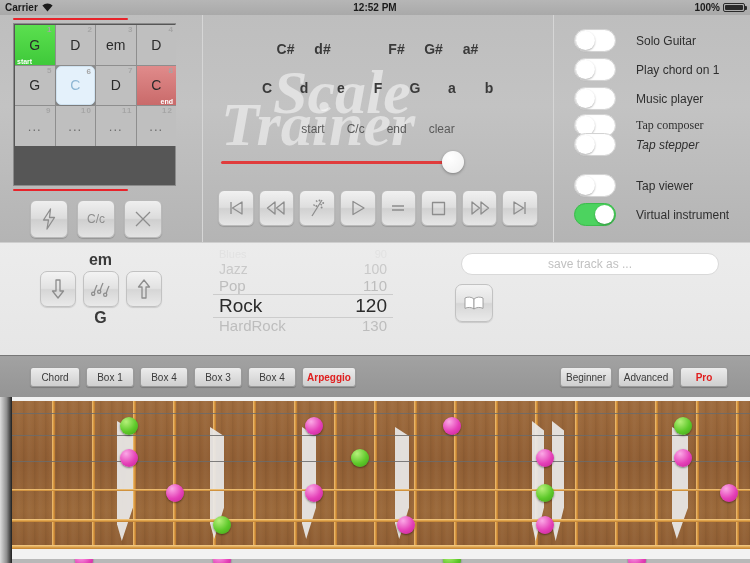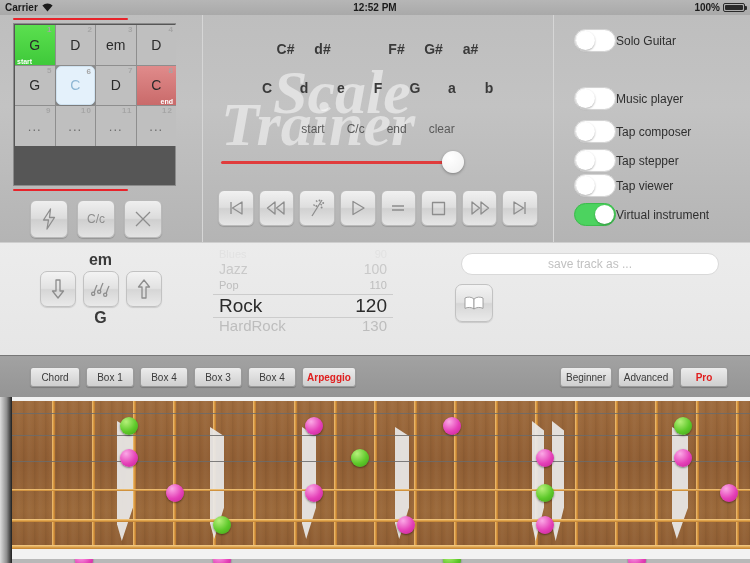--- a/index.html
+++ b/index.html
@@ -82,21 +82,21 @@
     background:radial-gradient(circle at 35% 30%,#fff,#efefef);
     box-shadow:0 1px 3px rgba(0,0,0,.35);}
   .transport{position:absolute;top:175px;left:15px;width:320px;display:flex;gap:5px;}
   .tbtn{width:36px;height:36px;border-radius:6px;
     background:linear-gradient(to bottom,#f1f1f1 0%,#dedede 48%,#d1d1d1 52%,#e6e6e6 100%);
     border:1px solid #bababa;box-shadow:0 1px 1px rgba(0,0,0,.16);
     display:flex;align-items:center;justify-content:center;color:#8a8a8a;}
 
   
   .panel-right{position:absolute;top:15px;left:554px;width:196px;height:227px;}
-  .togrow{position:absolute;left:20px;display:flex;align-items:center;gap:0;}
+  .togrow{position:absolute;left:20px;display:flex;align-items:center;gap:20px;}
   .tog{width:42px;height:23px;border-radius:12px;background:#fff;border:1px solid #d3d3d3;
     position:relative;box-shadow:inset 0 0 1px rgba(0,0,0,.08);}
   .tog.on{background:#4cd35f;border-color:#3cbd4d;}
   .tog .kn{position:absolute;top:1px;left:1px;width:19px;height:19px;border-radius:50%;
     background:#fff;box-shadow:0 1px 2px rgba(0,0,0,.3);}
   .tog.on .kn{left:20px;}
   .toglabel{font-size:12px;color:#2f2f2f;white-space:nowrap;}
 
   
   .midband{position:absolute;top:242px;left:0;width:750px;height:113px;
@@ -109,21 +109,21 @@
     background:linear-gradient(to bottom,#f3f3f3 0%,#e2e2e2 48%,#d6d6d6 52%,#e9e9e9 100%);
     border:1px solid #c2c2c2;box-shadow:0 1px 1px rgba(0,0,0,.13);
     display:flex;align-items:center;justify-content:center;color:#8d8d8d;}
 
   .picker{position:absolute;left:213px;top:4px;width:180px;height:105px;overflow:hidden;}
   .pk{position:relative;display:flex;justify-content:space-between;padding:0 6px;}
   .pk .nm{font-family:"Liberation Sans",sans-serif;}
   .pkline{position:absolute;left:0;width:180px;height:1px;background:#cccccc;}
   .pk.r0{font-size:11px;color:#e2e2e2;height:14px;line-height:14px;}
   .pk.r1{font-size:14px;color:#c9c9c9;height:16px;line-height:16px;}
-  .pk.r2{font-size:11px;color:#bdbdbd;height:17px;line-height:17px;text-align:center;}
+  .pk.r2{font-size:15px;color:#bdbdbd;height:17px;line-height:17px;text-align:center;}
   .pk.r3{font-size:19px;color:#2b2b2b;height:23px;line-height:23px;}
   .pk.r4{font-size:15px;color:#bdbdbd;height:17px;line-height:17px;}
   .pk.r5{font-size:14px;color:#c9c9c9;height:16px;line-height:16px;margin-top:40px;}
   .pk.r6{font-size:11px;color:#e2e2e2;height:14px;line-height:14px;}
 
   .savearea{position:absolute;left:455px;top:10px;width:285px;}
   .saveinput{width:258px;height:22px;border-radius:11px;background:#fff;border:1px solid #d9d9d9;
     display:flex;align-items:center;justify-content:center;font-size:12px;color:#c1c1c1;
     margin-left:6px;}
   .saverow{display:flex;align-items:center;margin-top:9px;}
@@ -344,33 +344,39 @@
       </div>
   </div>
 
   <div class="panel-right" id="toggles-panel">
       <div class="togrow" style="top: 14px;">
         <div class="tog">
           <div class="kn"></div>
         </div>
         <div class="toglabel">Solo Guitar</div>
       </div>
+      <div class="togrow" style="top: 43px;">
+        <div class="tog">
+          <div class="kn"></div>
+        </div>
+        <div class="toglabel">Play chord on 1</div>
+      </div>
       <div class="togrow" style="top: 72px;">
         <div class="tog">
           <div class="kn"></div>
         </div>
         <div class="toglabel">Music player</div>
       </div>
-      <div class="togrow" style="top: 105px;">
+      <div class="togrow" style="top: 99px; font-family: Liberation Serif, serif;">
         <div class="tog">
           <div class="kn"></div>
         </div>
         <div class="toglabel">Tap composer</div>
       </div>
-      <div class="togrow" style="top: 134px;">
+      <div class="togrow" style="top: 118px; font-style: italic;">
         <div class="tog">
           <div class="kn"></div>
         </div>
         <div class="toglabel">Tap stepper</div>
       </div>
       <div class="togrow" style="top: 159px;">
         <div class="tog">
           <div class="kn"></div>
         </div>
         <div class="toglabel">Tap viewer</div>

